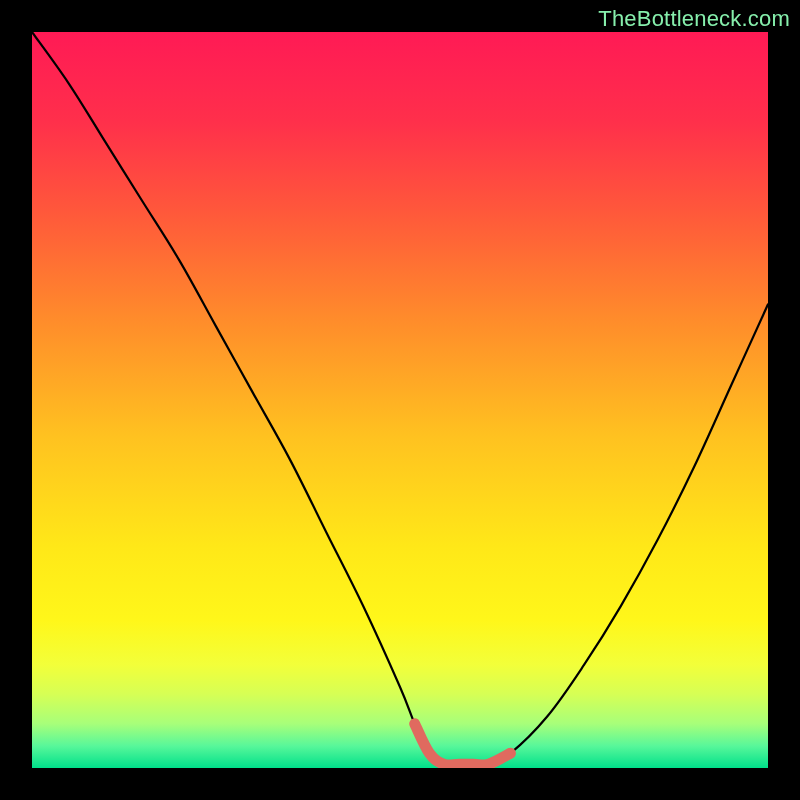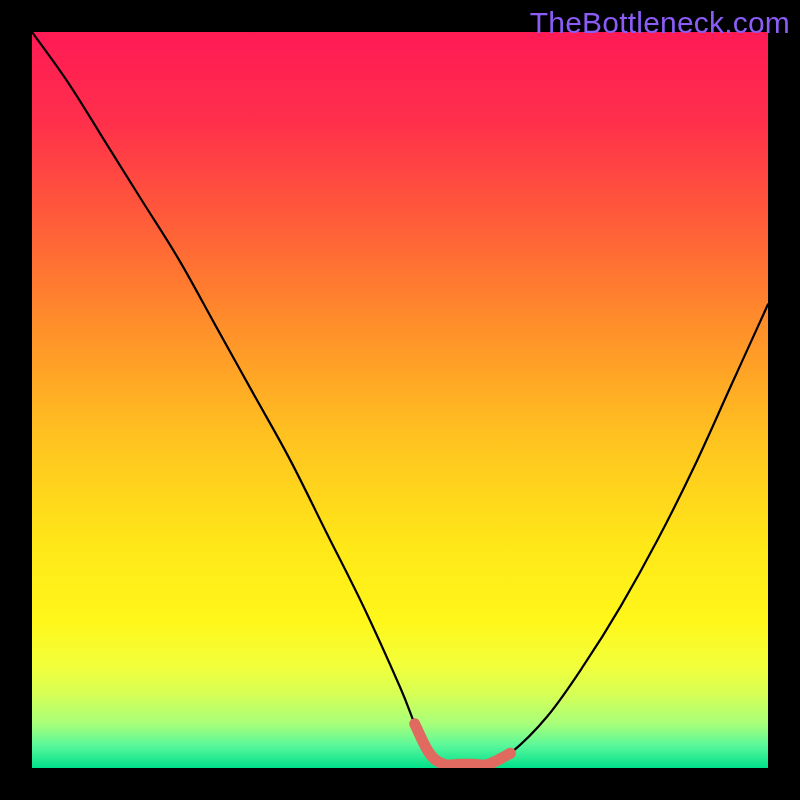--- a/index.html
+++ b/index.html
@@ -32,22 +32,22 @@
   .curve-svg {
     position: absolute;
     inset: 0;
     width: 100%;
     height: 100%;
   }
   .watermark {
     position: absolute;
     top: 6px;
     right: 10px;
-    color: #8b5cf6;
-    font-size: 30px;
+    color: #86efac;
+    font-size: 22px;
     font-weight: 500;
     letter-spacing: 0.2px;
   }
 </style>
 </head>
 <body>
 
 <div class="frame">
 
   <div class="plot-area">

